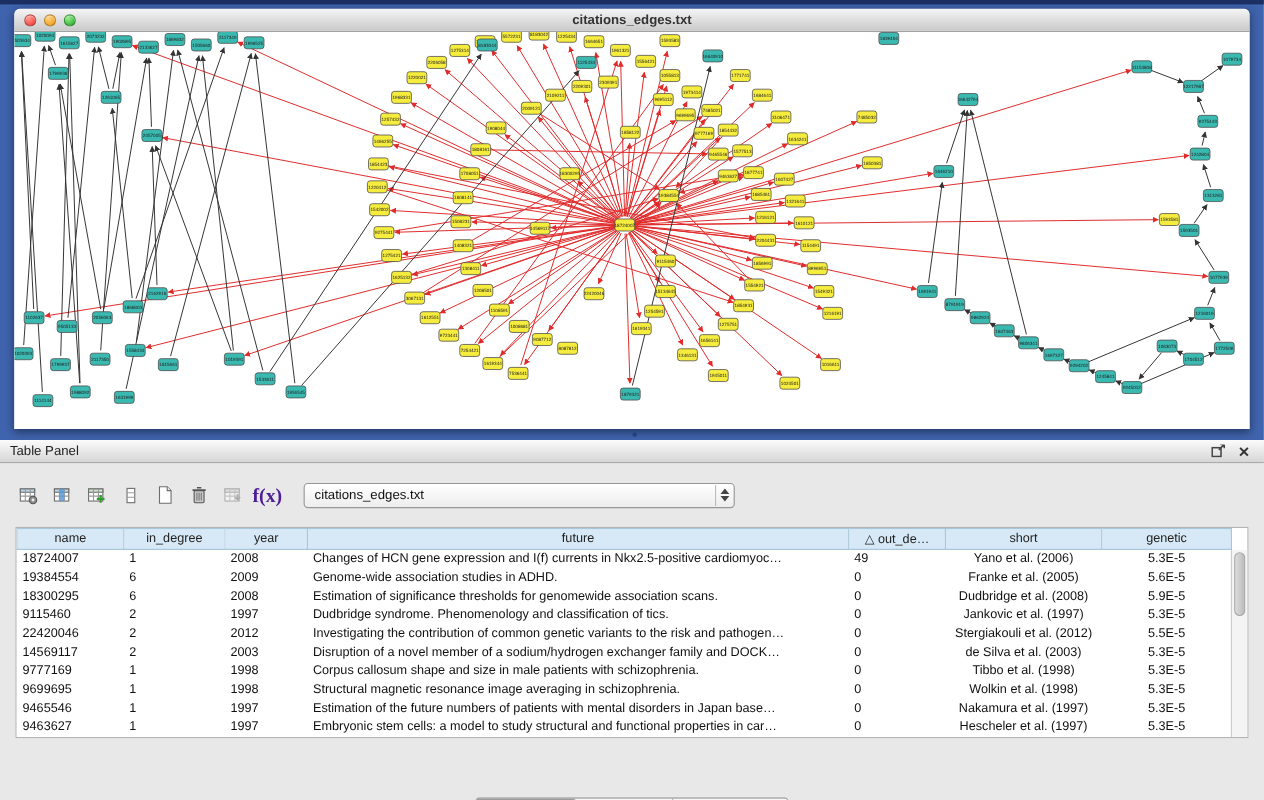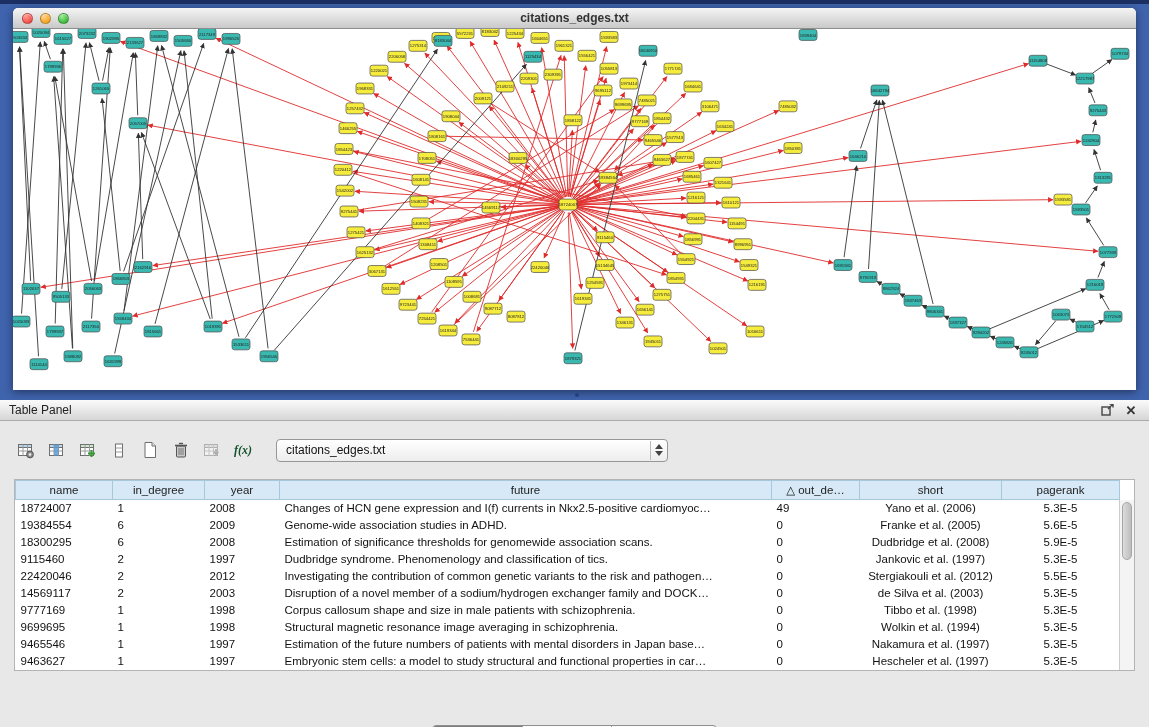--- a/index.html
+++ b/index.html
@@ -34,22 +34,22 @@
                   border-bottom:1px solid #aaa; display:flex; align-items:center;
                   padding:0 9px; font-size:12px; color:#222; }
   .panel-header .spacer { flex:1; }
   .ph-icon { width:18px; height:16px; display:flex; align-items:center; justify-content:center;
              color:#333; font-size:13px; font-weight:bold; margin-left:6px; cursor:default; }
 
   .toolbar { height:58px; flex:0 0 58px; display:flex; align-items:center; padding:0 12px; }
   .tb-btn { width:28px; height:26px; display:flex; align-items:center; justify-content:center;
             border-radius:3px; margin-right:3px; }
   .tb-btn.disabled { opacity:.45; }
-  .tb-fx { font-family:"Liberation Serif", serif; font-style:italic; font-weight:bold;
-           font-size:12px; color:#14532d; }
+  .tb-fx { font-family:"Liberation Serif", serif; font-weight:bold;
+           font-size:18px; color:#4c1d95; }
   .dropdown { width:392px; height:23px; margin-left:16px; background:linear-gradient(#ffffff,#ededed);
               border:1px solid #979797; border-radius:4px; display:flex; align-items:center;
               font-size:12px; color:#111; padding-left:9px; position:relative; }
   .dd-spin { position:absolute; right:1px; top:1px; bottom:1px; width:16px;
              border-left:1px solid #bbb; display:flex; flex-direction:column;
              align-items:center; justify-content:center; gap:2px; }
   .tri-up { width:0; height:0; border-left:4px solid transparent; border-right:4px solid transparent;
             border-bottom:5px solid #444; }
   .tri-down { width:0; height:0; border-left:4px solid transparent; border-right:4px solid transparent;
               border-top:5px solid #444; }
@@ -957,21 +957,21 @@
           <col style="width:118px">
       </colgroup>
       <thead id="tbl-head">
           <tr>
             <th>name</th>
             <th>in_degree</th>
             <th>year</th>
             <th>future</th>
             <th>△ out_de…</th>
             <th>short</th>
-            <th>pagerank</th>
+            <th>genetic</th>
           </tr>
         </thead>
       <tbody id="tbl-body">
           <tr>
             <td class="al">18724007</td>
             <td class="al">1</td>
             <td class="al">2008</td>
             <td class="al">Changes of HCN gene expression and I(f) currents in Nkx2.5-positive cardiomyoc…</td>
             <td class="al">49</td>
             <td class="ac">Yano et al. (2006)</td>
@@ -1030,21 +1030,21 @@
             <td class="al">0</td>
             <td class="ac">Tibbo et al. (1998)</td>
             <td class="ac">5.3E-5</td>
           </tr>
           <tr>
             <td class="al">9699695</td>
             <td class="al">1</td>
             <td class="al">1998</td>
             <td class="al">Structural magnetic resonance image averaging in schizophrenia.</td>
             <td class="al">0</td>
-            <td class="ac">Wolkin et al. (1994)</td>
+            <td class="ac">Wolkin et al. (1998)</td>
             <td class="ac">5.3E-5</td>
           </tr>
           <tr>
             <td class="al">9465546</td>
             <td class="al">1</td>
             <td class="al">1997</td>
             <td class="al">Estimation of the future numbers of patients with mental disorders in Japan base…</td>
             <td class="al">0</td>
             <td class="ac">Nakamura et al. (1997)</td>
             <td class="ac">5.3E-5</td>

